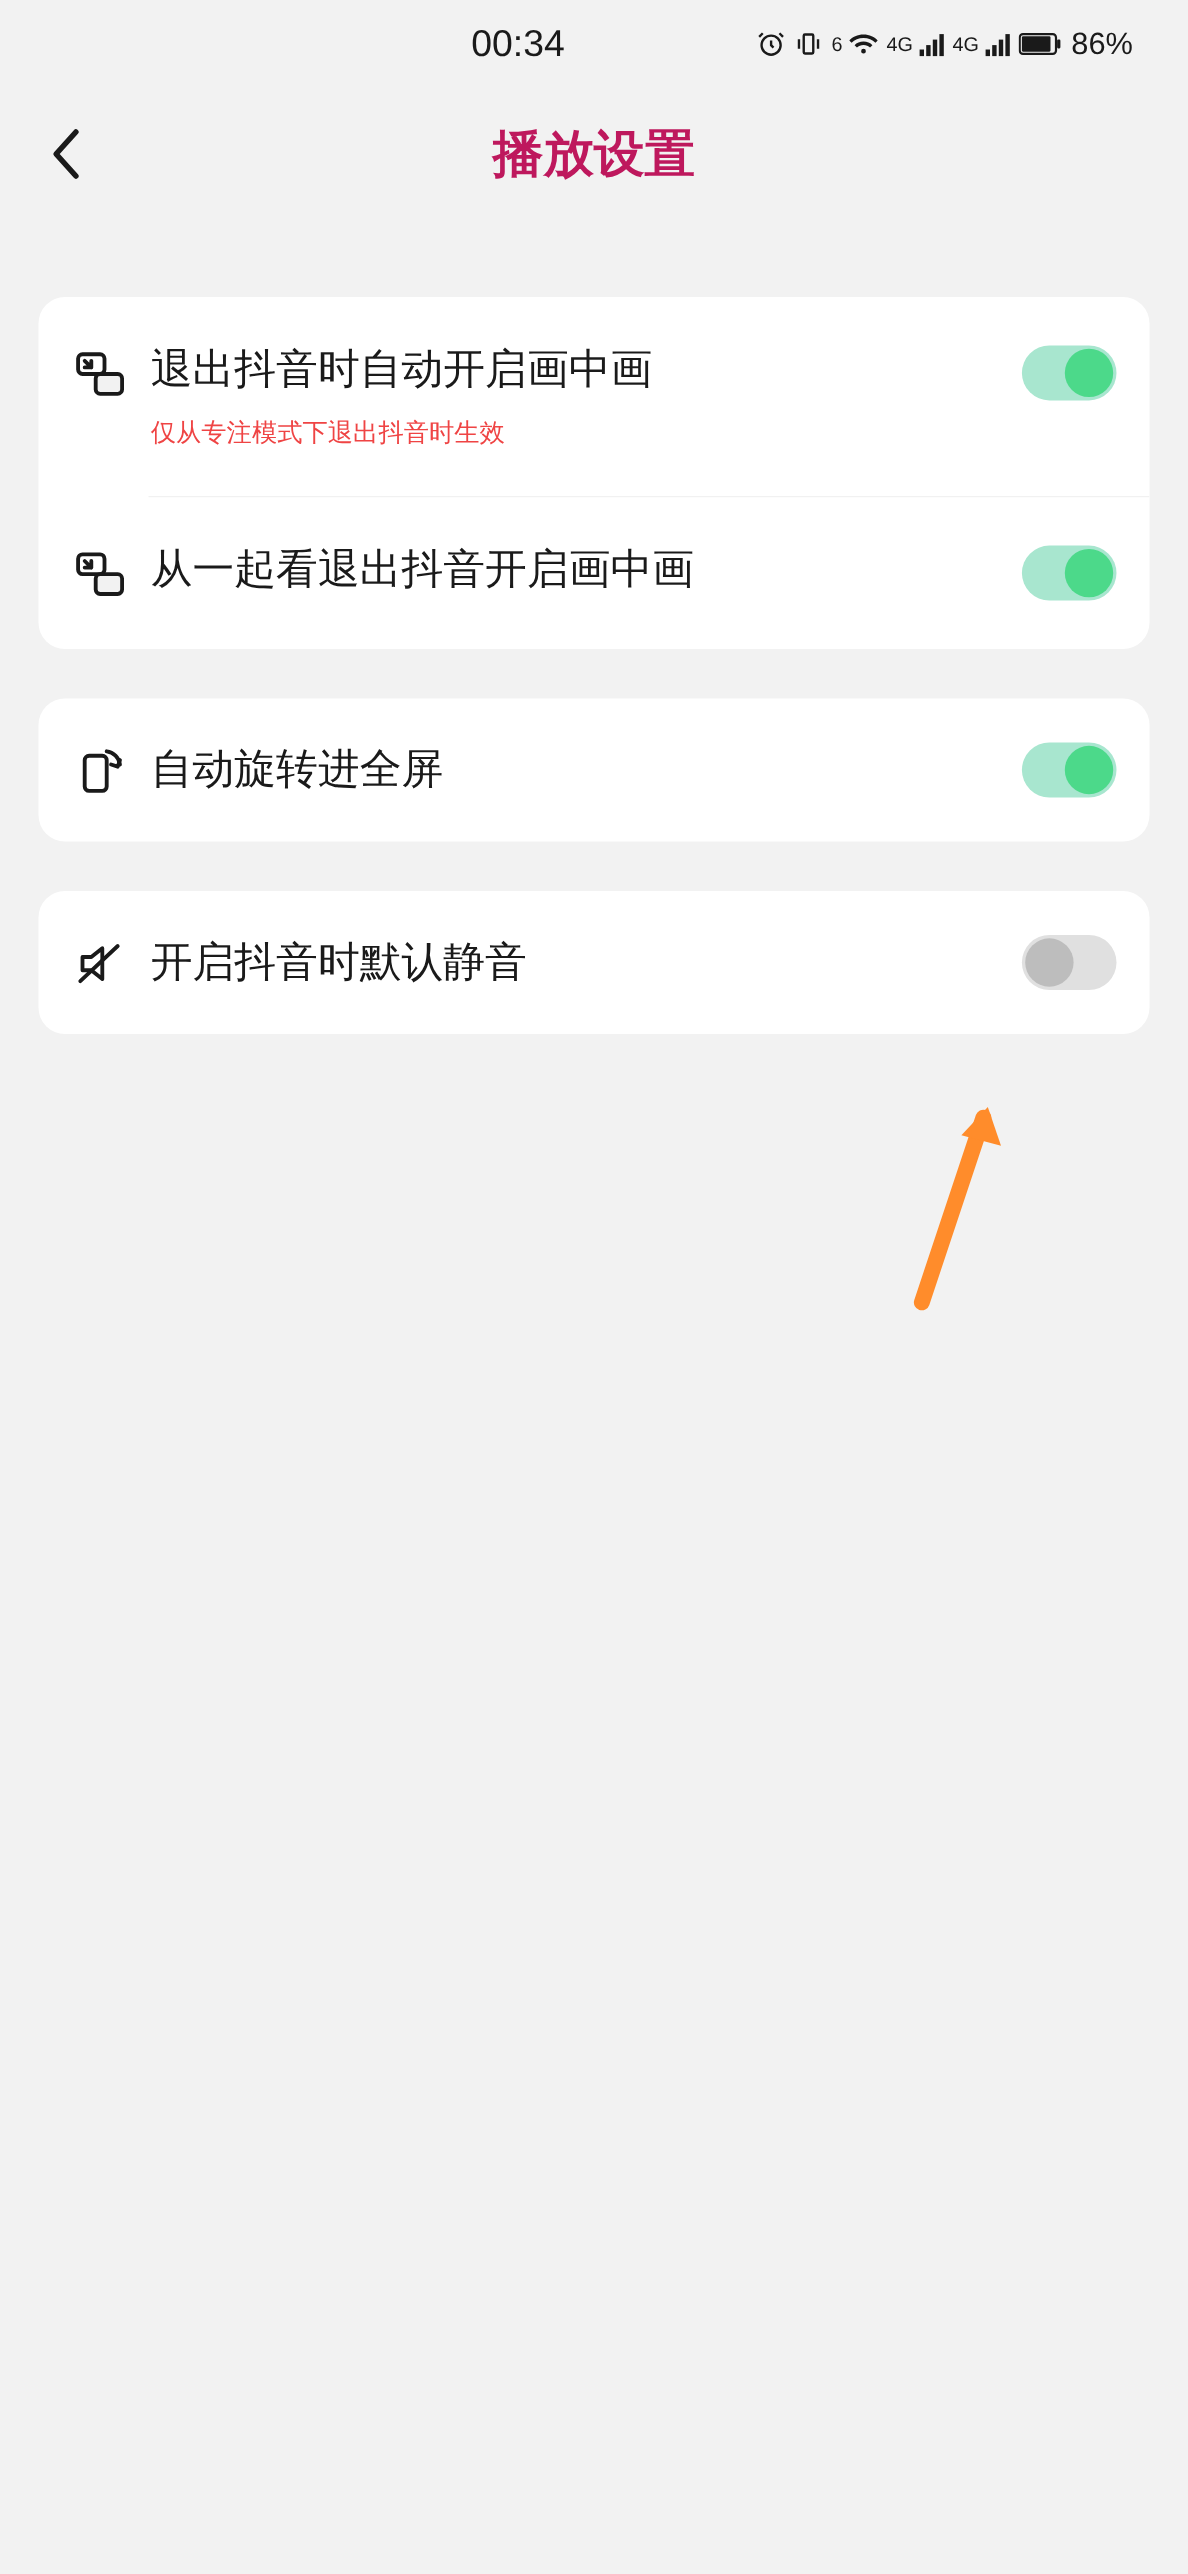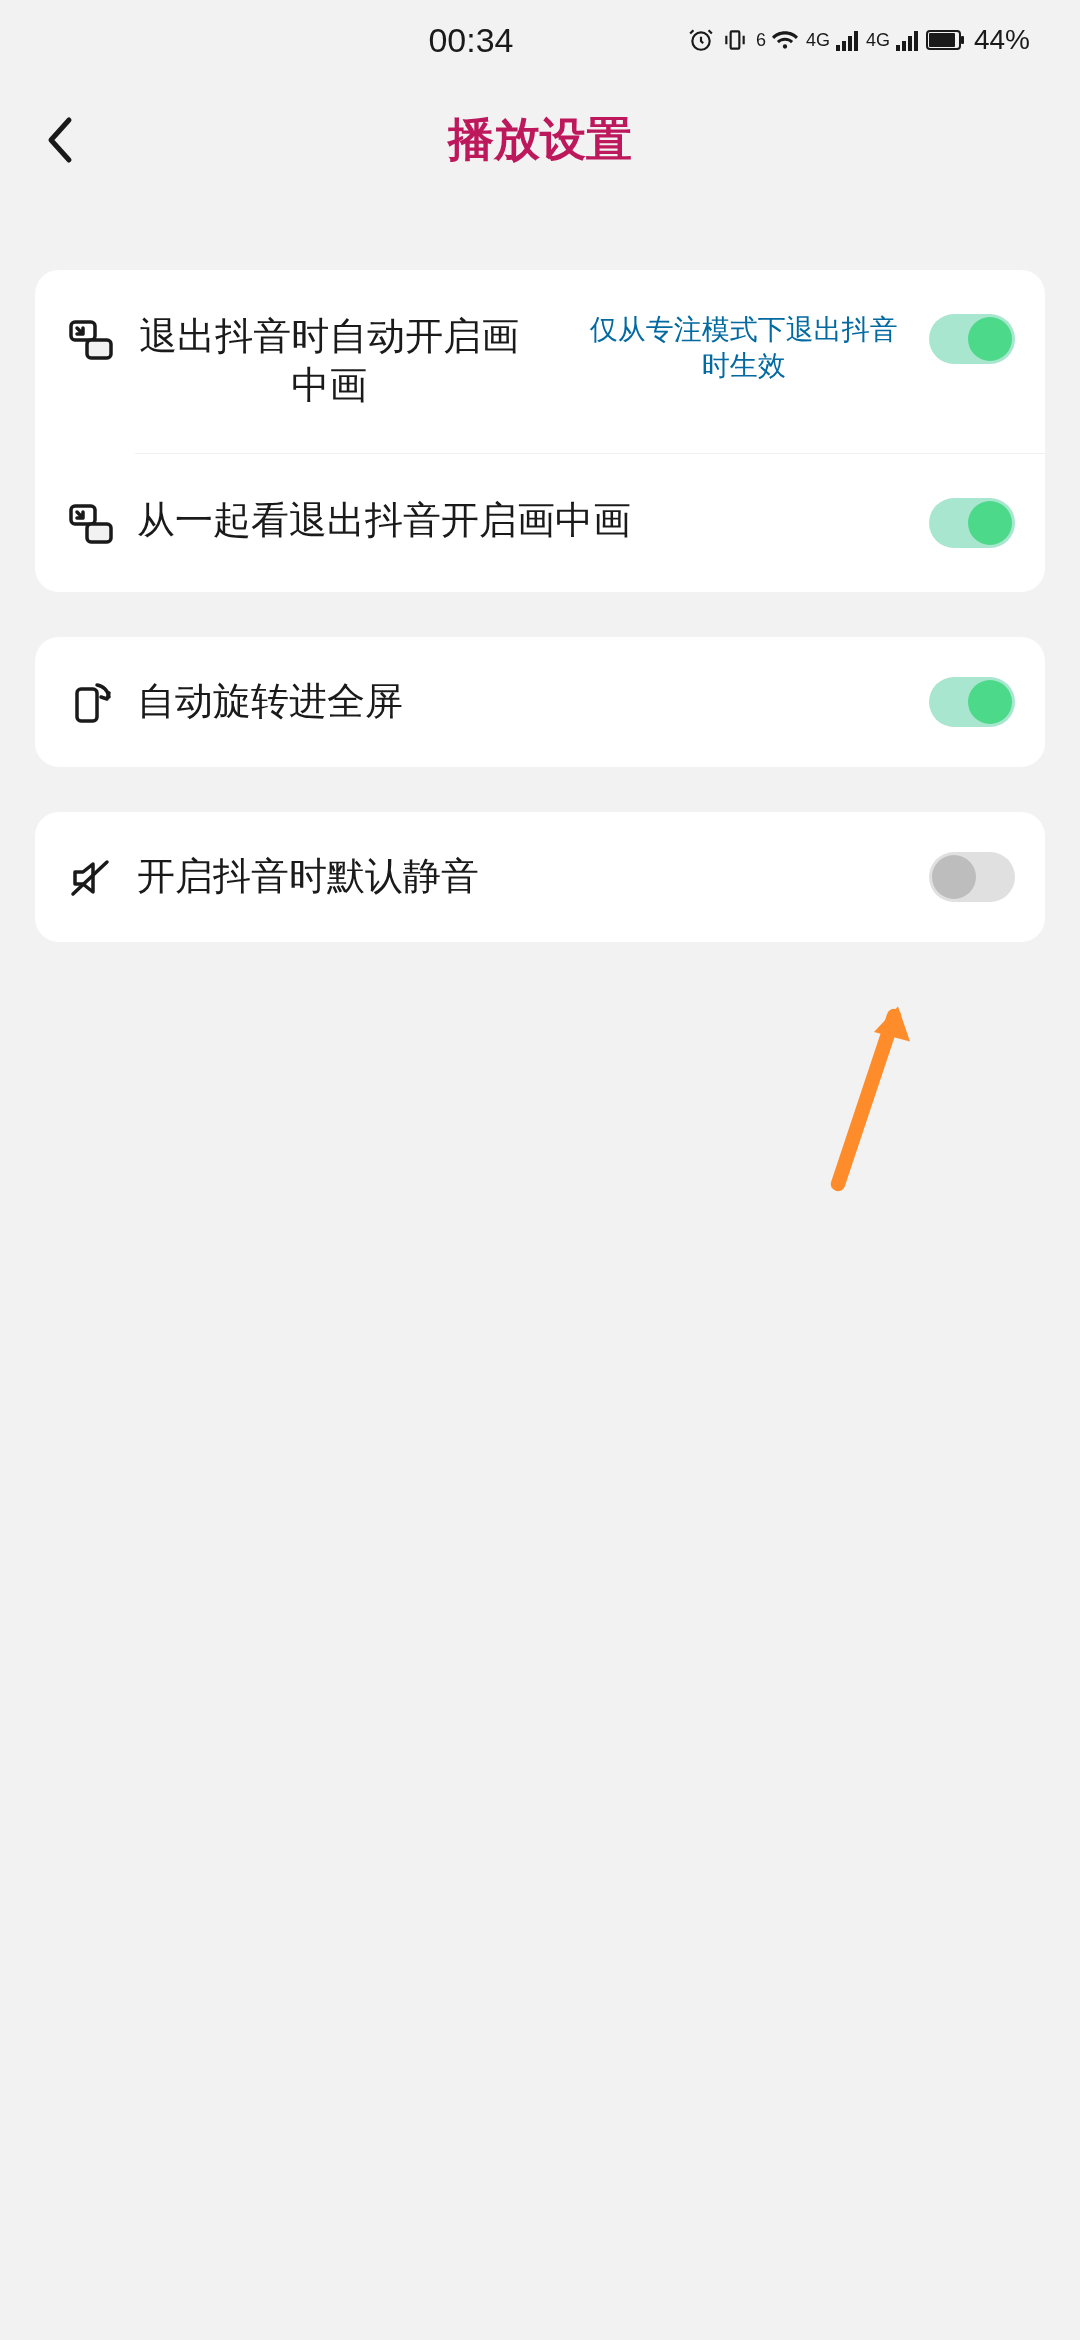--- a/index.html
+++ b/index.html
@@ -91,34 +91,32 @@
       height: 52px;
       flex-shrink: 0;
       display: flex;
       align-items: center;
       justify-content: center;
       margin-top: 2px;
     }
     .setting-text {
       flex: 1;
       display: flex;
-      flex-direction: row;
+      flex-direction: column;
       gap: 18px;
-      text-align: center;
     }
     .setting-title {
       font-size: 38px;
       color: #1a1a1a;
       line-height: 1.3;
     }
     .setting-desc {
-      font-size: 28px;
-      color: #0369a1;
+      font-size: 23px;
+      color: #ef4444;
       line-height: 1.3;
-      margin-left: 39px;
     }
     .toggle {
       width: 86px;
       height: 50px;
       border-radius: 25px;
       position: relative;
       cursor: pointer;
       flex-shrink: 0;
       margin-top: 0;
     }
@@ -217,21 +215,21 @@
           <span style="height:20px"></span>
         </span>
     </span>
     <span class="battery-icon">
       <svg width="40" height="22" viewBox="0 0 40 22">
           <rect x="1" y="2" width="33" height="18" rx="3" fill="none" stroke="#1a1a1a" stroke-width="2"></rect>
           <rect x="3" y="4" width="26" height="14" rx="1" fill="#1a1a1a"></rect>
           <rect x="35" y="7" width="3" height="8" rx="1" fill="#1a1a1a"></rect>
         </svg>
     </span>
-    <span>44%</span>
+    <span>86%</span>
   </div>
 </div>
 
 <div class="header">
   <div class="back-btn">
     <svg width="30" height="50" viewBox="0 0 30 50">
       <path d="M24 5 L6 25 L24 45" stroke="#1a1a1a" stroke-width="5" fill="none" stroke-linecap="round" stroke-linejoin="round"></path>
     </svg>
   </div>
   <div class="page-title">播放设置</div>

